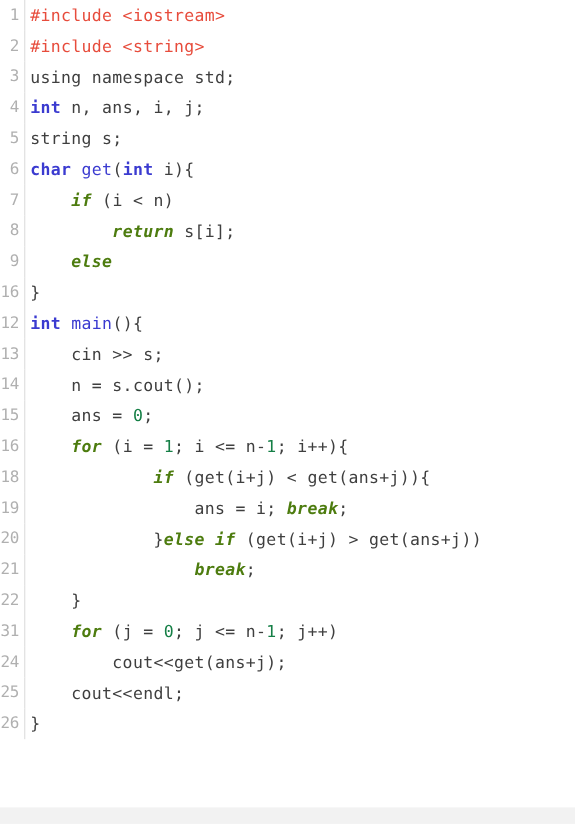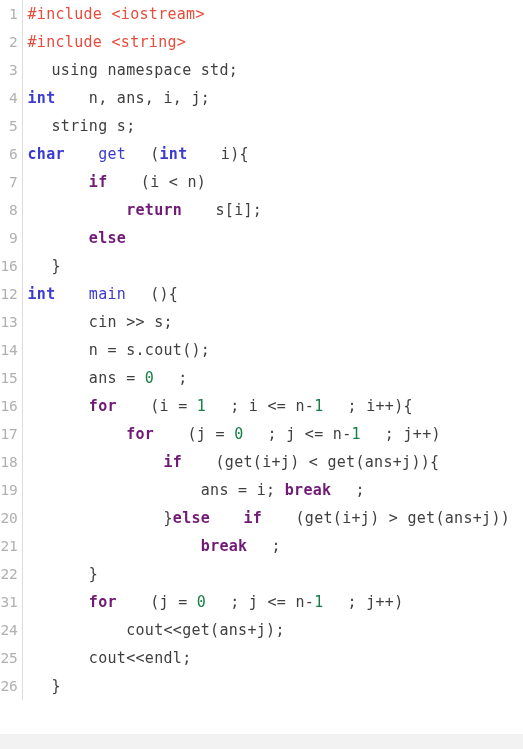--- a/index.html
+++ b/index.html
@@ -65,25 +65,25 @@
     font-size: 15px;
     line-height: 28px;
     color: #3f3f3f;
     white-space: pre;
     background: #ffffff;
     letter-spacing: 0.3px;
   }
 
   
   .tok-pre   { color: #e74c3c; }
-  .tok-kw    { color: #701a75; font-weight: bold; }
+  .tok-kw    { color: #4d7c0f; font-weight: bold; font-style: italic; }
   .tok-type  { color: #3b3bd0; font-weight: bold; }
   .tok-fn    { color: #3b3bd0; }
   .tok-num   { color: #157f46; }
-  .tok-plain { color: #3f3f3f; margin-left: 24px; }
+  .tok-plain { color: #3f3f3f; }
 
   #code-footer {
     position: absolute;
     left: 0;
     top: 734px;
     width: 523px;
     height: 15px;
     background: #f2f2f2;
   }
 </style>
@@ -148,24 +148,20 @@
           </tr>
           <tr class="code-row">
             <td class="line-number">15</td>
             <td class="line-content"><span class="tok-plain">    ans = </span><span class="tok-num">0</span><span class="tok-plain">;</span></td>
           </tr>
           <tr class="code-row">
             <td class="line-number">16</td>
             <td class="line-content"><span class="tok-plain">    </span><span class="tok-kw">for</span><span class="tok-plain"> (i = </span><span class="tok-num">1</span><span class="tok-plain">; i &lt;= n-</span><span class="tok-num">1</span><span class="tok-plain">; i++){</span></td>
           </tr>
           <tr class="code-row">
-            <td class="line-number">17</td>
-            <td class="line-content"><span class="tok-plain">        </span><span class="tok-kw">for</span><span class="tok-plain"> (j = </span><span class="tok-num">0</span><span class="tok-plain">; j &lt;= n-</span><span class="tok-num">1</span><span class="tok-plain">; j++)</span></td>
-          </tr>
-          <tr class="code-row">
             <td class="line-number">18</td>
             <td class="line-content"><span class="tok-plain">            </span><span class="tok-kw">if</span><span class="tok-plain"> (get(i+j) &lt; get(ans+j)){</span></td>
           </tr>
           <tr class="code-row">
             <td class="line-number">19</td>
             <td class="line-content"><span class="tok-plain">                ans = i; </span><span class="tok-kw">break</span><span class="tok-plain">;</span></td>
           </tr>
           <tr class="code-row">
             <td class="line-number">20</td>
             <td class="line-content"><span class="tok-plain">            }</span><span class="tok-kw">else</span><span class="tok-plain"> </span><span class="tok-kw">if</span><span class="tok-plain"> (get(i+j) &gt; get(ans+j))</span></td>

